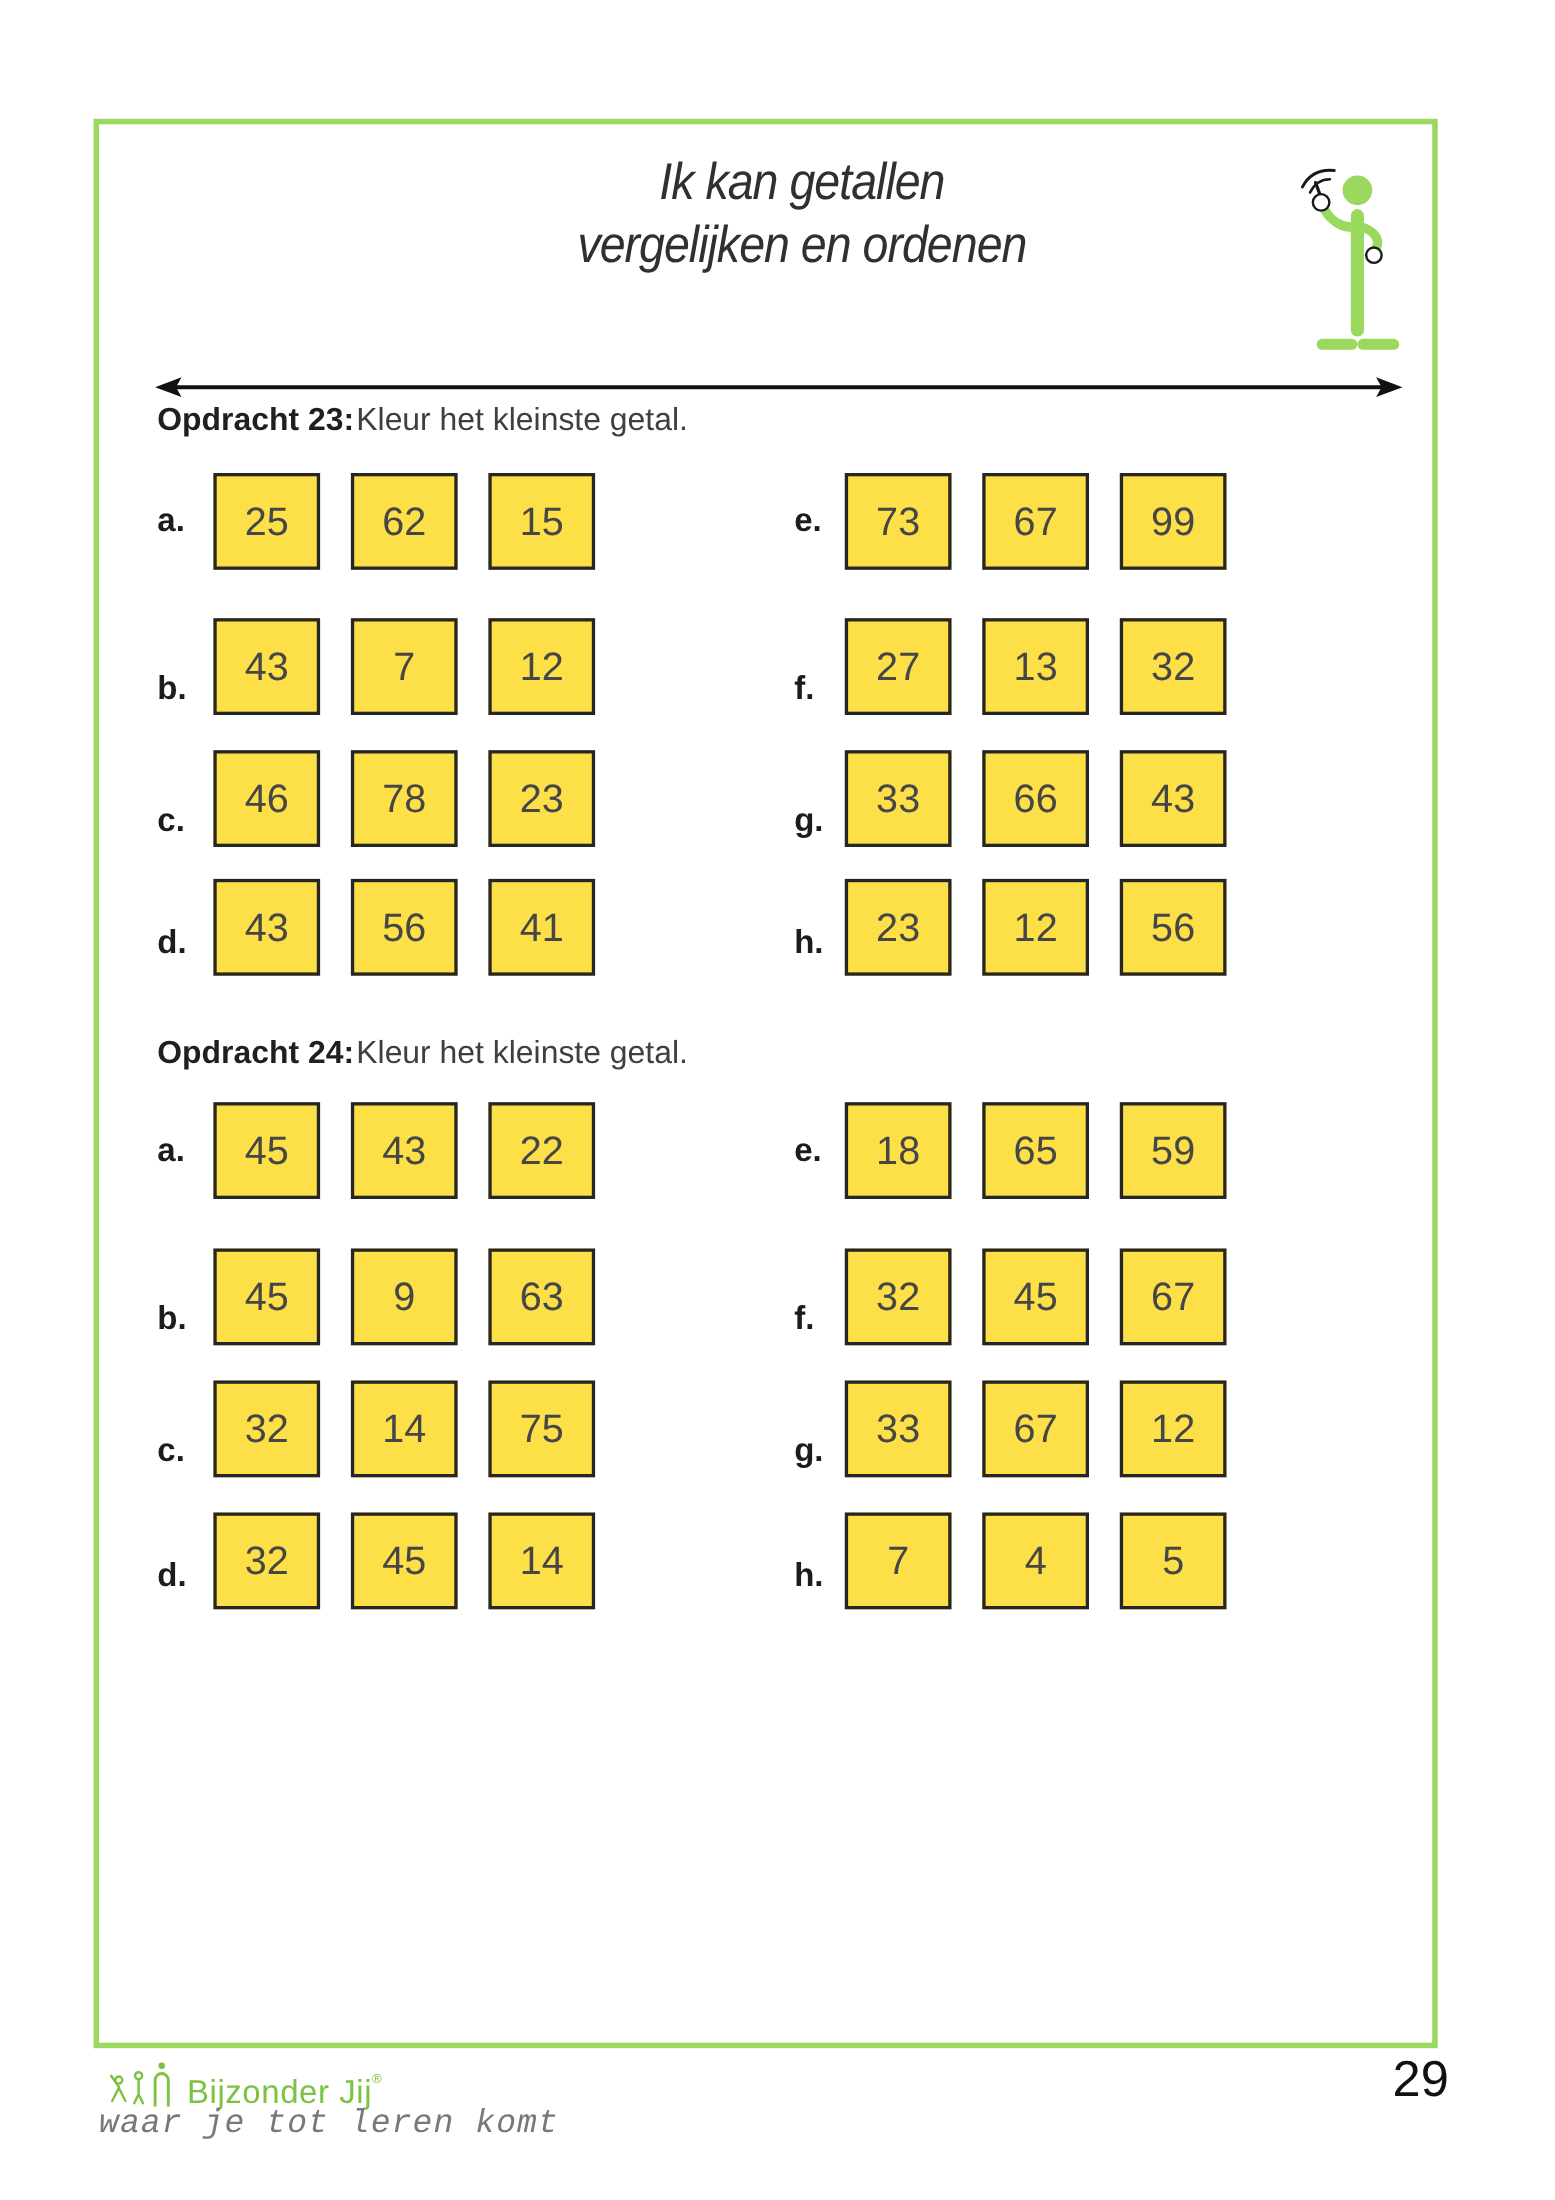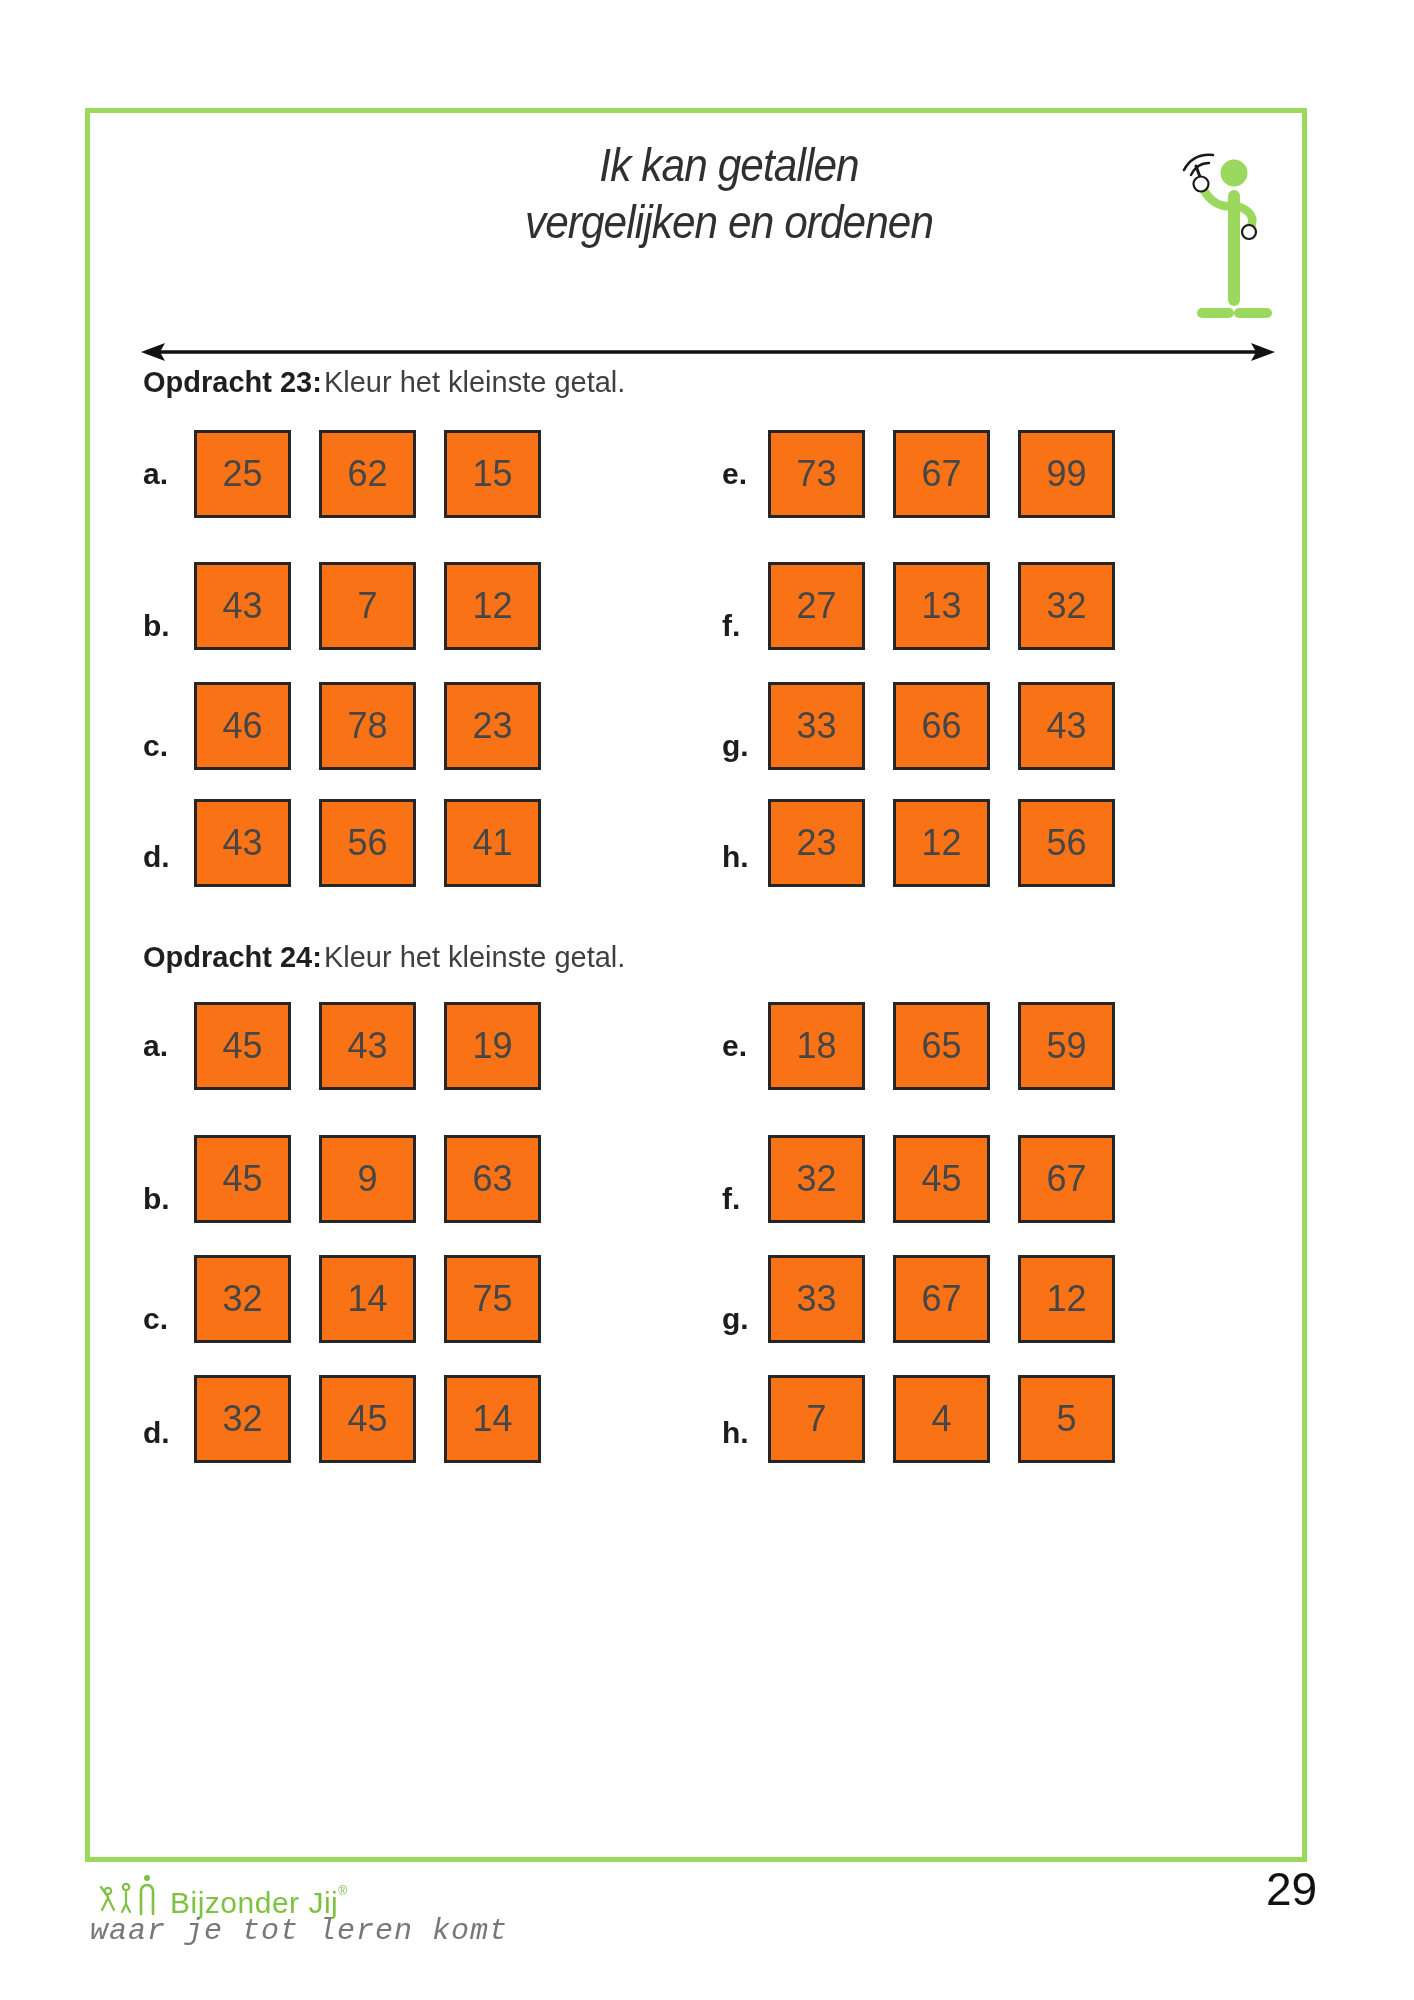--- a/index.html
+++ b/index.html
@@ -34,21 +34,21 @@
   .colR{left:722px;}
   .y1{top:430px;}  .y2{top:562px;}  .y3{top:682px;}  .y4{top:799px;}
   .y5{top:1002px;} .y6{top:1135px;} .y7{top:1255px;} .y8{top:1375px;}
   .lbl{font-weight:700;font-size:30px;color:#1c1c1c;flex:0 0 auto;}
   .colL .lbl{width:51px;}
   .colR .lbl{width:46px;}
   .lbl.low{transform:translateY(20px);}
   .lbl.low2{transform:translateY(14px);}
   .nbox{
     width:97px;height:88px;box-sizing:border-box;border:3px solid #262626;
-    background:#f97316;display:flex;align-items:center;justify-content:center;
+    background:#fde047;display:flex;align-items:center;justify-content:center;
     font-size:36px;font-weight:300;color:#464646;margin-right:28px;
   }
   .nbox:last-child{margin-right:0;}
   
   .logo{position:absolute;left:98px;top:1874px;display:flex;align-items:flex-end;}
   .logo-text{font-size:30px;color:#7dc242;line-height:30px;margin-left:10px;letter-spacing:0.5px;}
   .logo-reg{font-size:12px;color:#7dc242;vertical-align:18px;}
   .tagline{
     position:absolute;left:90px;top:1914px;font-family:Liberation Mono, monospace;
     font-style:italic;font-size:30px;color:#77787a;letter-spacing:1px;
@@ -143,21 +143,21 @@
 </div>
 
 <div class="ex-heading h24">
   <span class="hb">Opdracht 24:</span><span class="hn">Kleur het kleinste getal.</span>
 </div>
 
 <div class="row colL y5">
   <span class="lbl">a.</span>
   <div class="nbox">45</div>
   <div class="nbox">43</div>
-  <div class="nbox">19</div>
+  <div class="nbox">22</div>
 </div>
 <div class="row colR y5">
   <span class="lbl">e.</span>
   <div class="nbox">18</div>
   <div class="nbox">65</div>
   <div class="nbox">59</div>
 </div>
 <div class="row colL y6">
   <span class="lbl low">b.</span>
   <div class="nbox">45</div>

